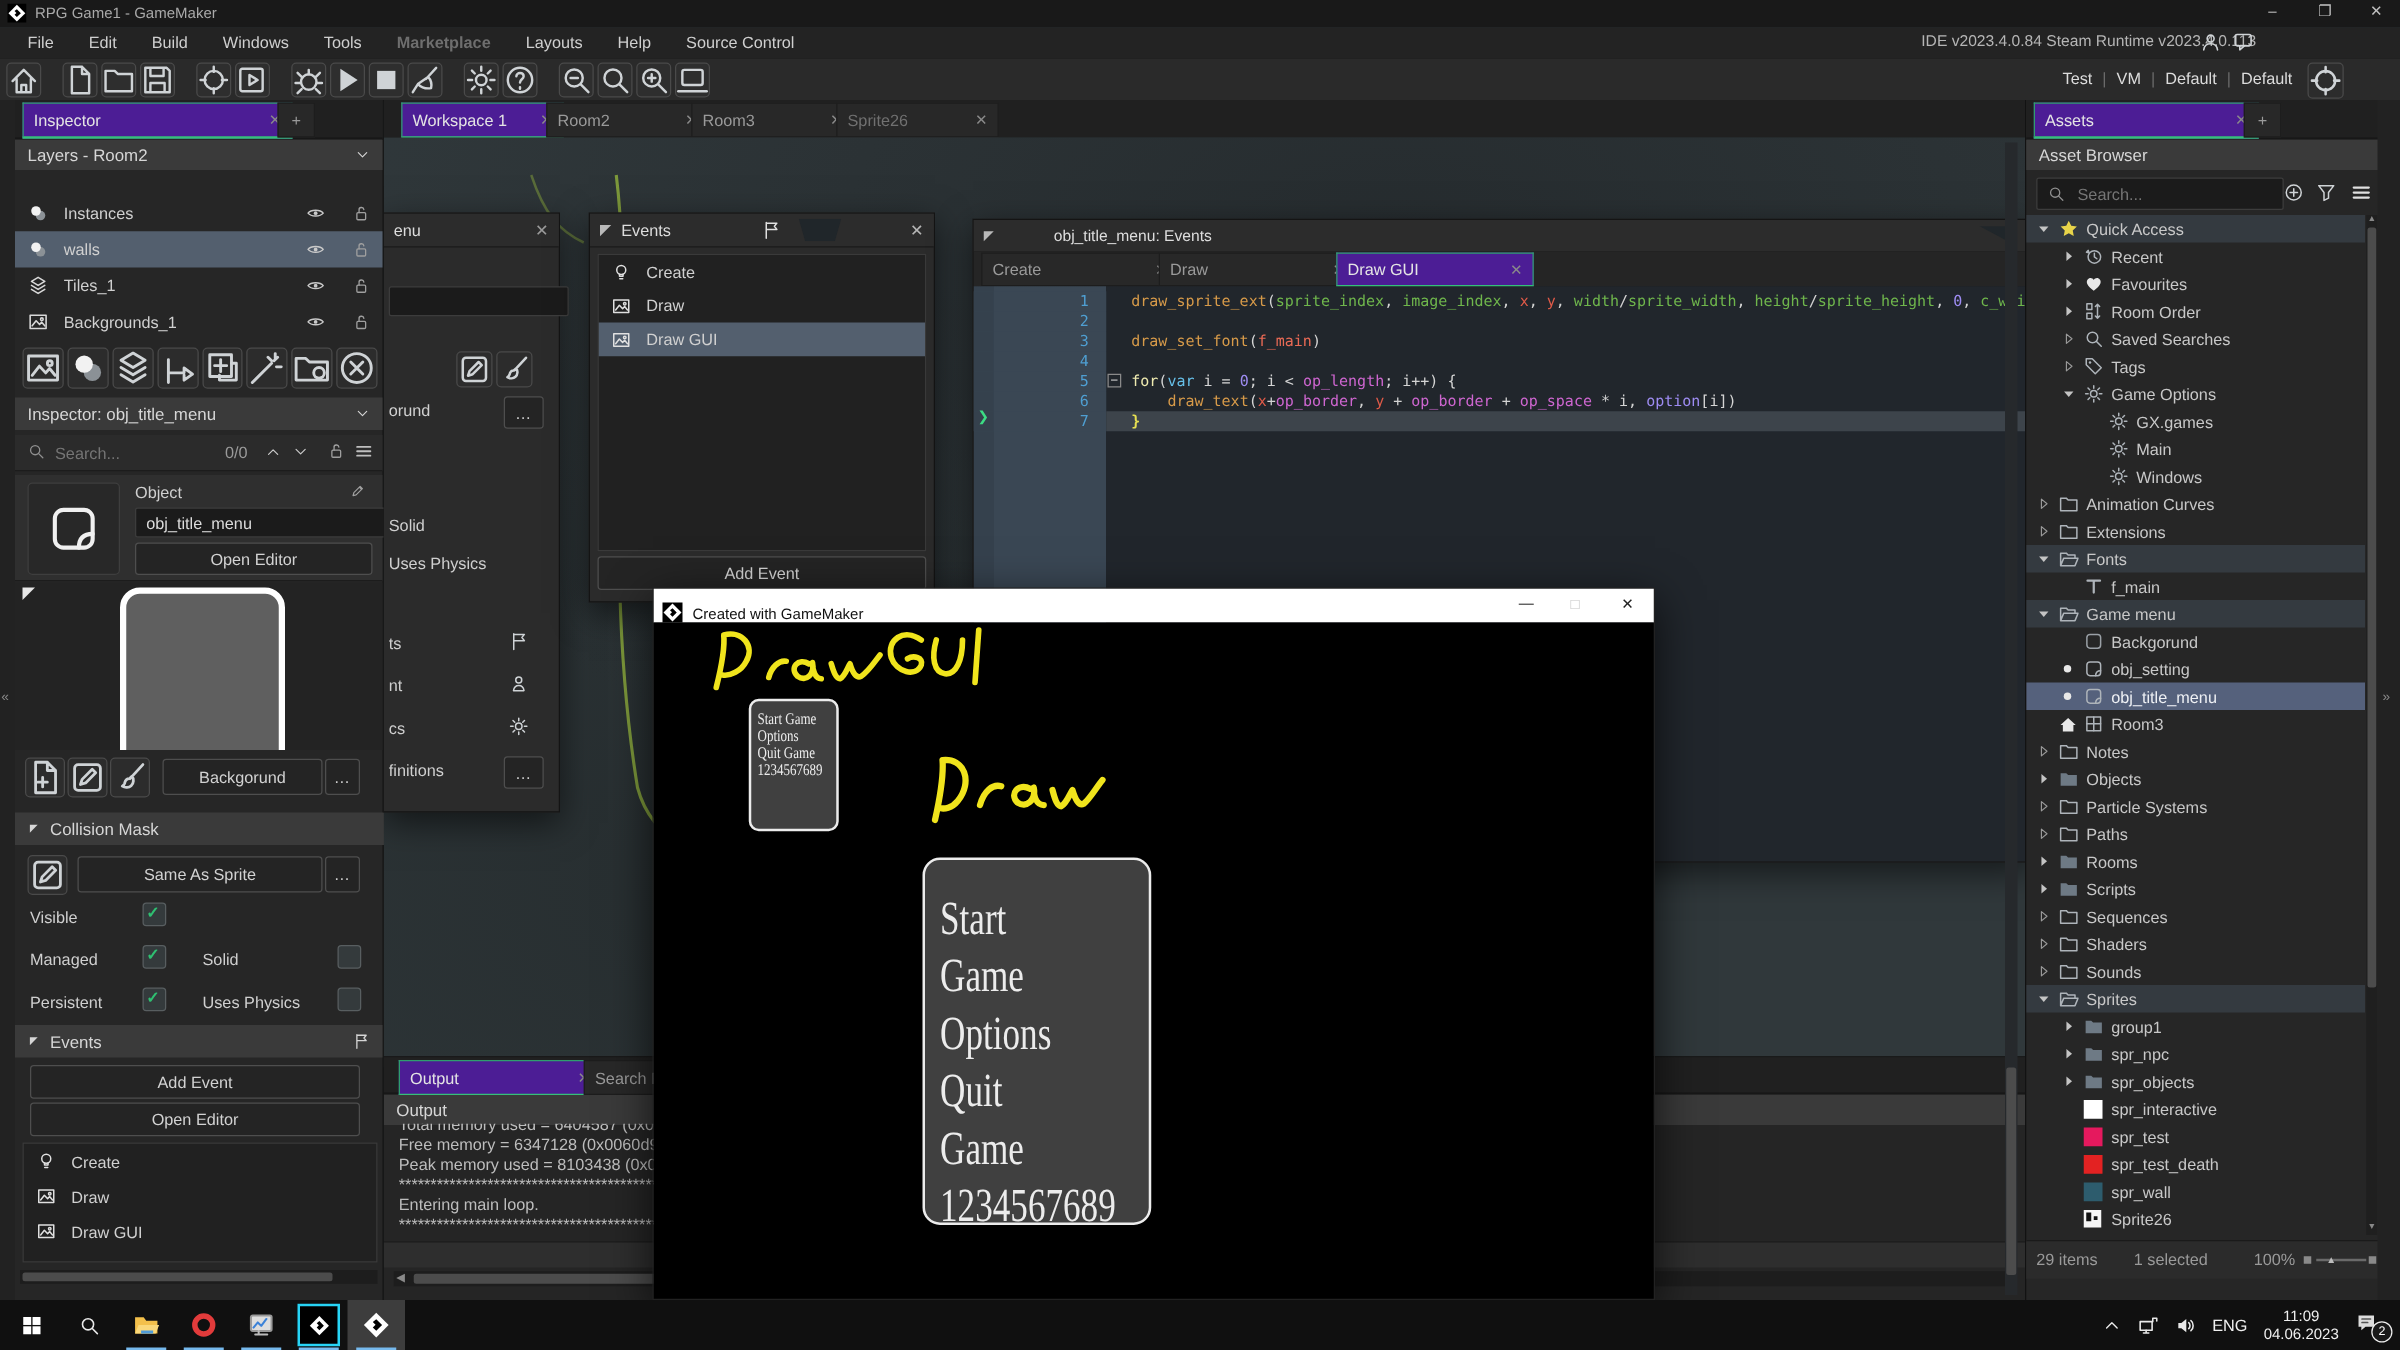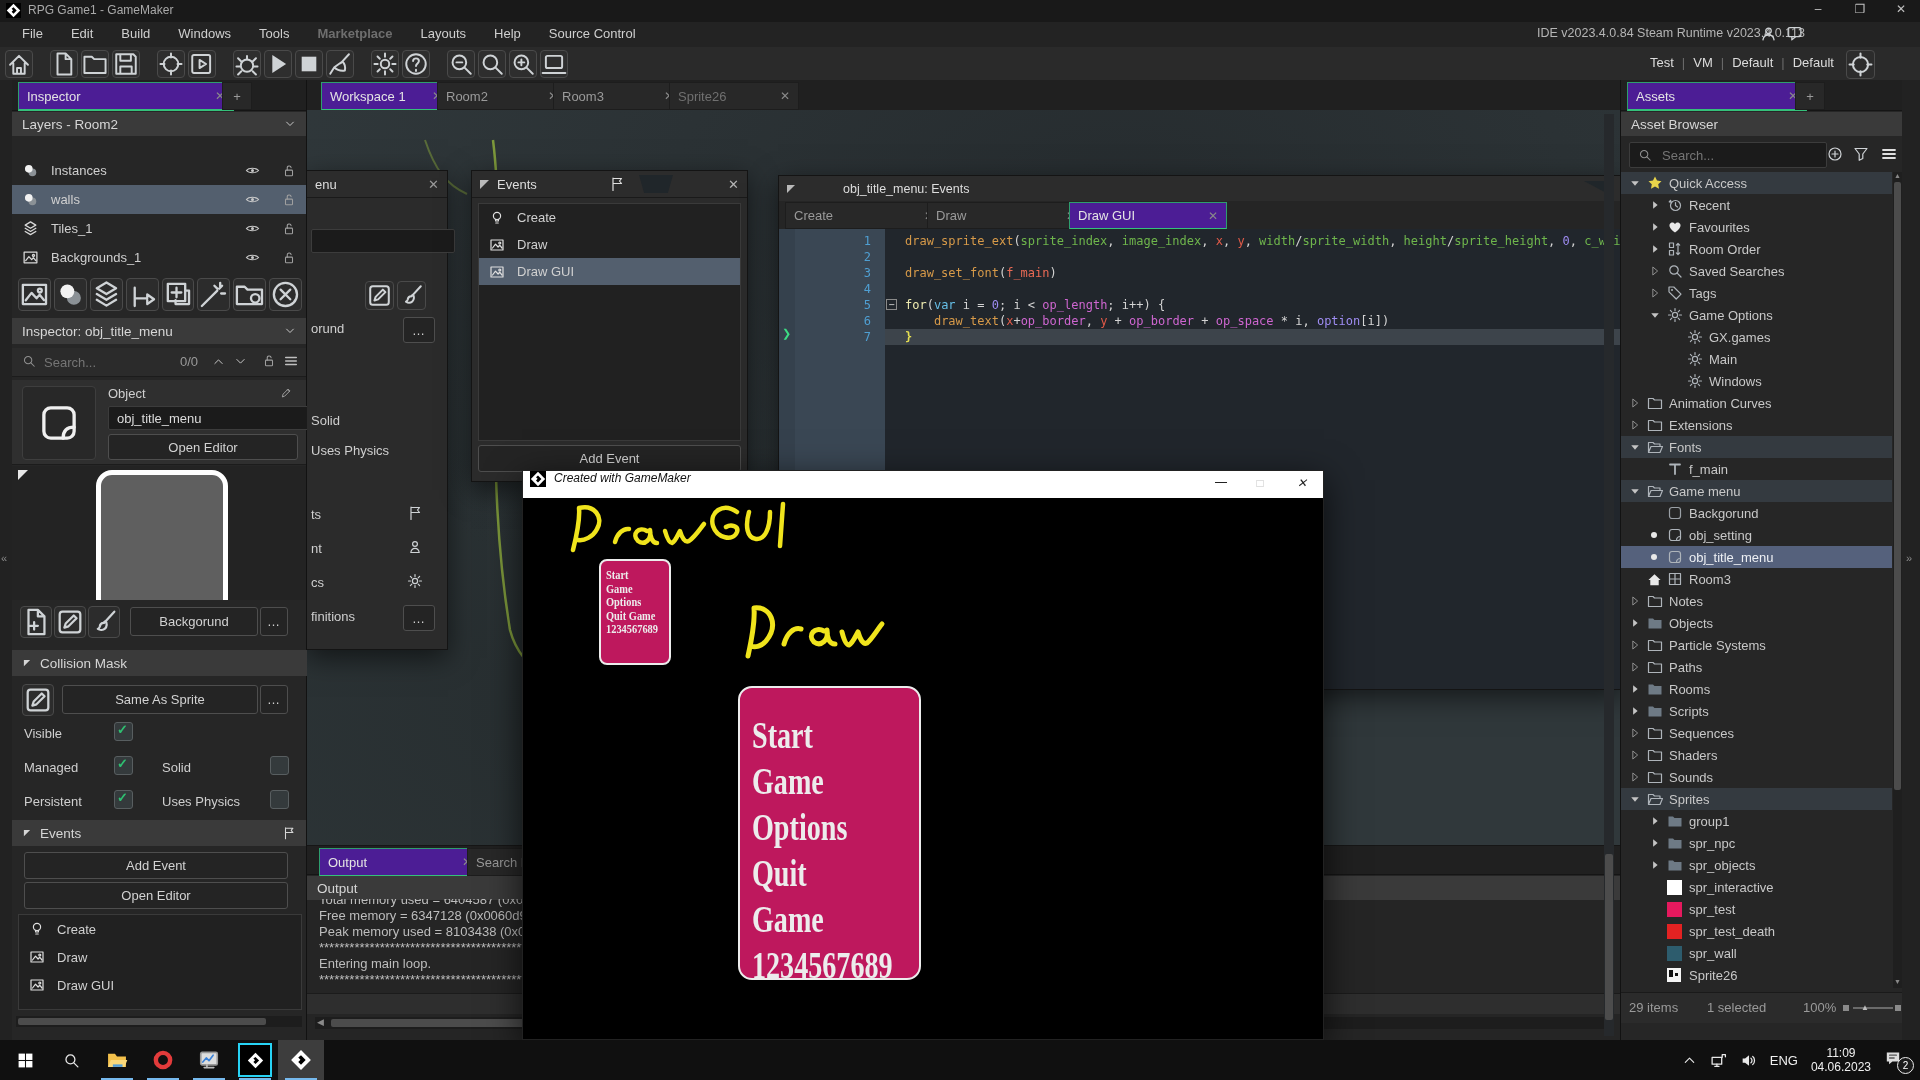--- a/index.html
+++ b/index.html
@@ -57,24 +57,24 @@
   .tk-opt{color:#9e8cf2}.tk-pl{color:#d4d4d4}.tk-brace{color:#e6df52;font-weight:bold}
   .fold{position:absolute;left:107px;top:2px;width:11px;height:11px;border:1px solid #8a8a8a;color:#cfcfcf;
         font-size:10px;line-height:9px;text-align:center;background:#21262c;box-sizing:border-box;}
   
   .trow{position:relative;height:22px;display:flex;align-items:center;color:#c8c8c8;font-size:13px;}
   .trow.hl{background:#343a40;}
   .trow.sel{background:#55617c;color:#eef0f4;}
   
   #gamewin{position:absolute;left:522px;top:470px;width:800px;height:568px;z-index:40;
         box-shadow:0 10px 34px rgba(0,0,0,.7);border:1px solid #222;}
-  #gametitle{height:27px;background:#ffffff;color:#111;display:flex;align-items:flex-start;font-size:12px;font-style:italic;}
+  #gametitle{height:27px;background:#ffffff;color:#111;display:flex;align-items:flex-end;font-size:12px;}
   #gamebody{position:absolute;left:0;top:27px;right:0;bottom:0;background:#000;overflow:hidden;}
-  .gmenu{position:absolute;background:#be185d;border:2px solid #ececec;color:#ececec;
-        font-family:"Liberation Serif",serif;font-weight:bold;}
+  .gmenu{position:absolute;background:#404040;border:2px solid #ececec;color:#ececec;
+        font-family:"Liberation Serif",serif;font-weight:normal;}
   .gmenu div{transform-origin:left center;}
   
   #taskbar{left:0;top:1040px;width:1920px;height:40px;background:#101010;display:flex;align-items:center;z-index:60;}
   .tapp{width:46px;height:40px;position:relative;display:flex;align-items:center;justify-content:center;}
   .tapp .ul{position:absolute;bottom:0;left:7px;right:7px;height:2.5px;background:#76b9ed;}
   .scroll{background:#1d1d1d;}
   .thumb{background:#4c4c4c;position:absolute;border-radius:2px;}
   .hw path{fill:none;stroke:#f0e41c;stroke-linecap:round;stroke-linejoin:round;}
   .dots3{letter-spacing:1px;color:#cfcfcf;}
 </style>

